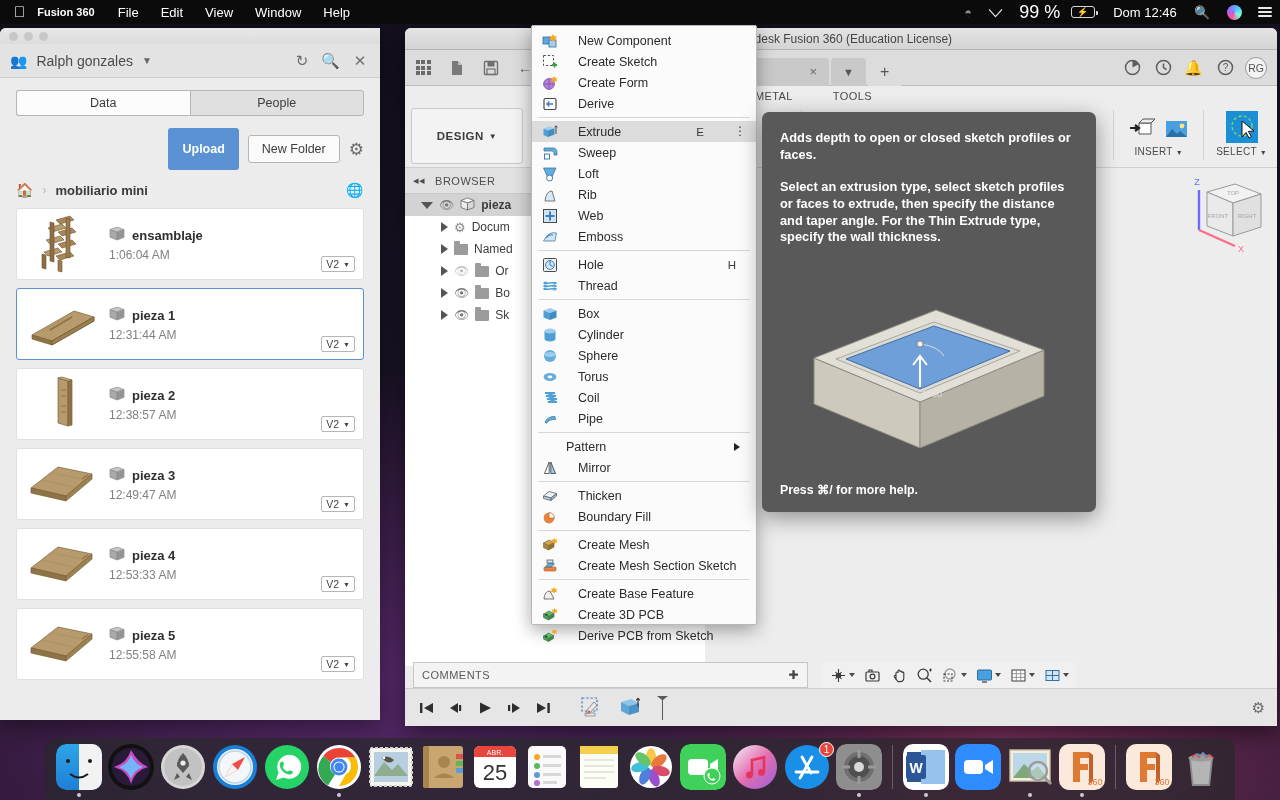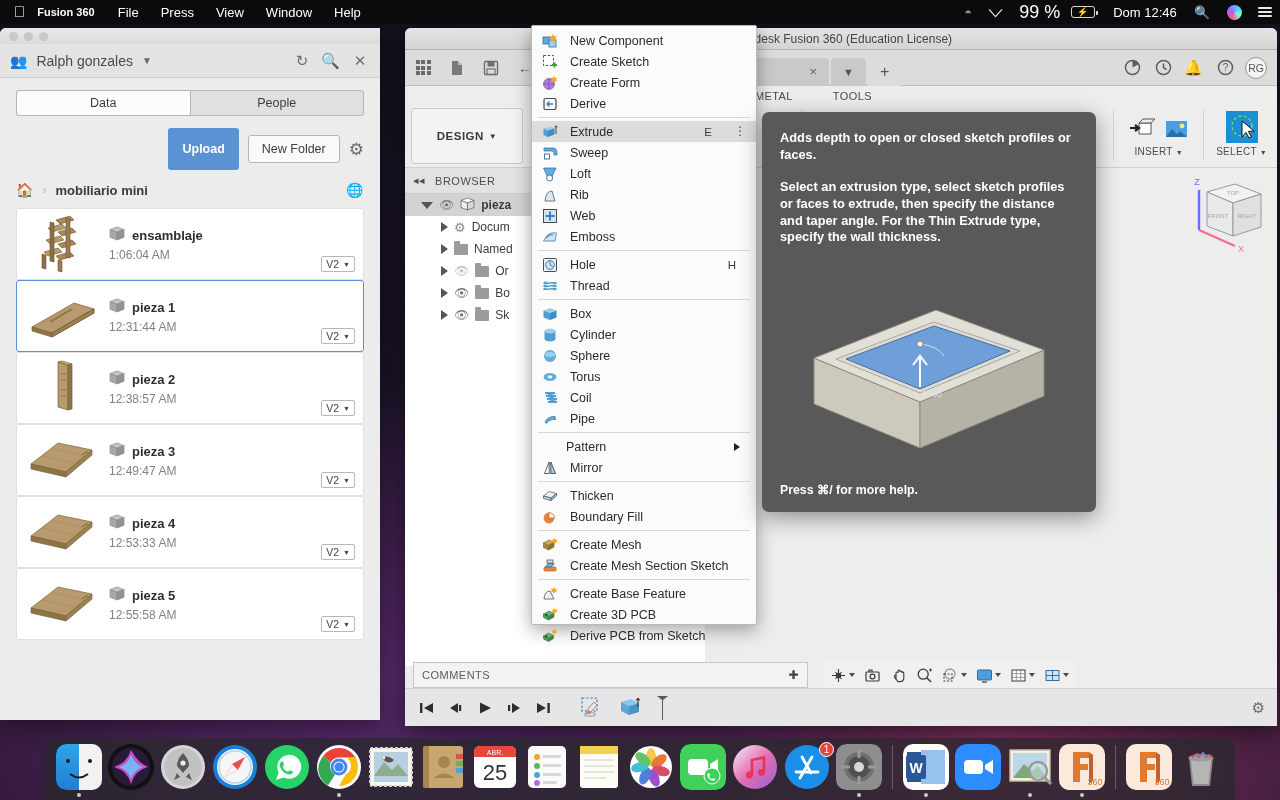--- a/index.html
+++ b/index.html
@@ -171,21 +171,21 @@
   .dp-tab:last-child { border-radius:0 3px 3px 0;}
   .dp-actions { display:flex; justify-content:flex-end; align-items:center; gap:9px; margin:12px 16px 0;}
   .btn-upload { background:#5b92d4; color:#fff; font-weight:bold; font-size:12.5px; border-radius:3px; padding:14px 14px; }
   .btn-newfolder { background:#fafafa; border:1px solid #b6b6b6; color:#3c3c3c; font-size:12.5px; border-radius:3px; padding:6px 13px; }
   .dp-gear { font-size:17px; color:#6a6a6a; }
   .breadcrumb { display:flex; align-items:center; gap:9px; margin:12px 16px 0; }
   .breadcrumb .home { font-size:14px; color:#6a6a6a;}
   .breadcrumb .sep { color:#b6b6b6; font-size:12px;}
   .breadcrumb .crumb { font-size:13px; font-weight:bold; color:#3a3a3a;}
   .breadcrumb .globe { margin-left:auto; font-size:14px; color:#6a6a6a;}
-  .file-list { margin:10px 16px 0; display:flex; flex-direction:column; gap:0; }
+  .file-list { margin:10px 16px 0; display:flex; flex-direction:column; gap:8px; }
   .file-card {
     height:72px; background:#fff; border:1px solid #e0e0e0; border-radius:3px;
     display:flex; align-items:center; padding:0 10px; position:relative;
   }
   .file-card.selected { border:1px solid #5b92d4; }
   .thumb { width:72px; height:62px; flex:0 0 72px; display:flex;align-items:center;justify-content:center;}
   .fc-body { padding-left:10px; flex:1; }
   .fc-name { font-size:13px; font-weight:bold; color:#2f2f2f; display:flex; align-items:center; gap:7px;}
   .fc-time { font-size:12px; color:#818181; margin-top:4px; }
   .vbadge {
@@ -194,21 +194,21 @@
     font-size:10.5px; color:#444; padding:1px 4px; display:flex; gap:4px; align-items:center;
   }
 
   
   .create-menu {
     position:absolute; left:531px; top:25px; width:226px; height:600px;
     background:#fbfbfb; border:1px solid #b9b9b9; border-radius:2px;
     box-shadow:0 5px 18px rgba(0,0,0,.35);
     padding:4px 0; z-index:60;
   }
-  .cm-item { height:21px; display:flex; align-items:center; gap:12px; padding:0 10px; font-size:12.5px; color:#2b2b2b;}
+  .cm-item { height:21px; display:flex; align-items:center; gap:20px; padding:0 10px; font-size:12.5px; color:#2b2b2b;}
   .cm-item.hl { background:#dcdcdc; }
   .cm-item .lbl { flex:1; }
   .cm-item .sc { font-size:11.5px; color:#3a3a3a; padding-right:10px;}
   .cm-item .dots { letter-spacing:0; color:#3a3a3a; font-size:12px; line-height:9px; }
   .cm-item .arr { width:0;height:0;border-top:4.5px solid transparent;border-bottom:4.5px solid transparent;border-left:6px solid #222;}
   .cm-sep { height:1px; background:#d7d7d7; margin:3px 6px; }
   .cm-ico { width:16px;height:16px;flex:0 0 16px; display:block;}
   .cm-item.noicon .lbl { padding-left:24px; }
 
   
@@ -240,21 +240,21 @@
 </head>
 <body>
 
 <div id="root">
   <div class="wallpaper"></div>
 
   <div class="menubar">
     <span class="apple"></span>
     <span class="appname">Fusion 360</span>
     <span class="mi">File</span>
-    <span class="mi">Press</span>
+    <span class="mi">Edit</span>
     <span class="mi">View</span>
     <span class="mi">Window</span>
     <span class="mi">Help</span>
     <span class="spacer"></span>
     <span class="ri">
         <span class="bt-glyph">◓</span>
       </span>
     <span class="ri">
       <span class="wifi-ico">
           <svg width="15" height="11" viewBox="0 0 15 11">

